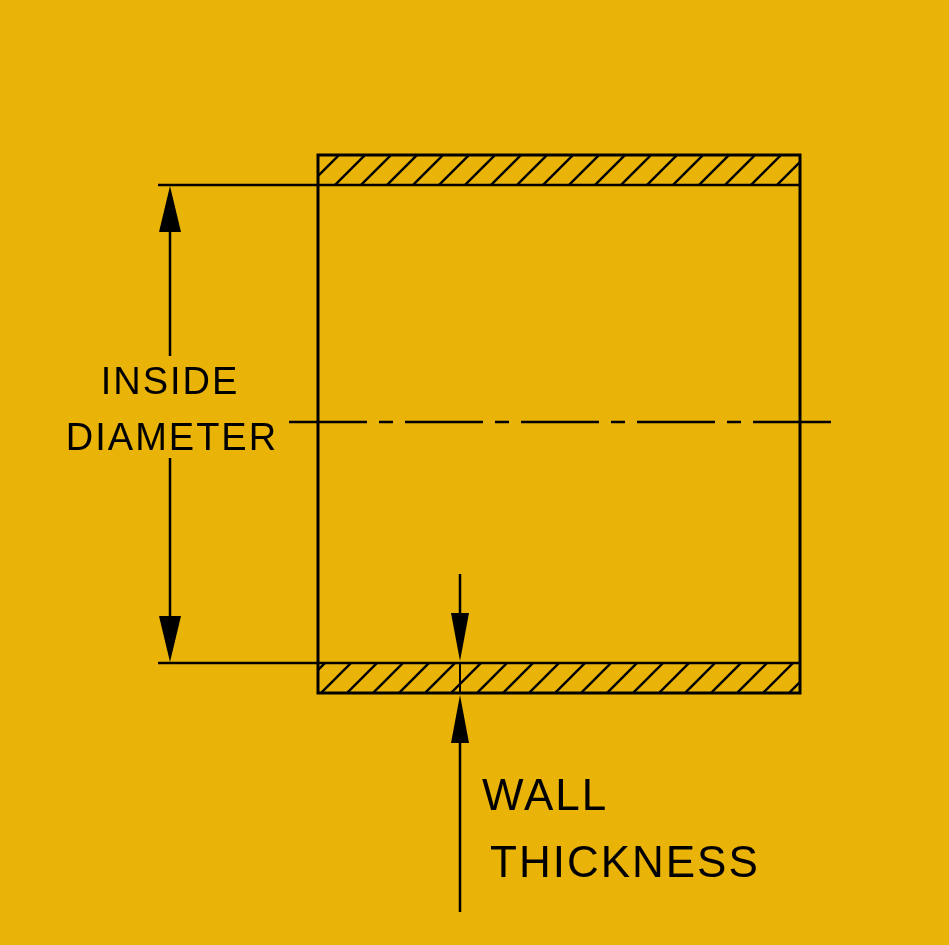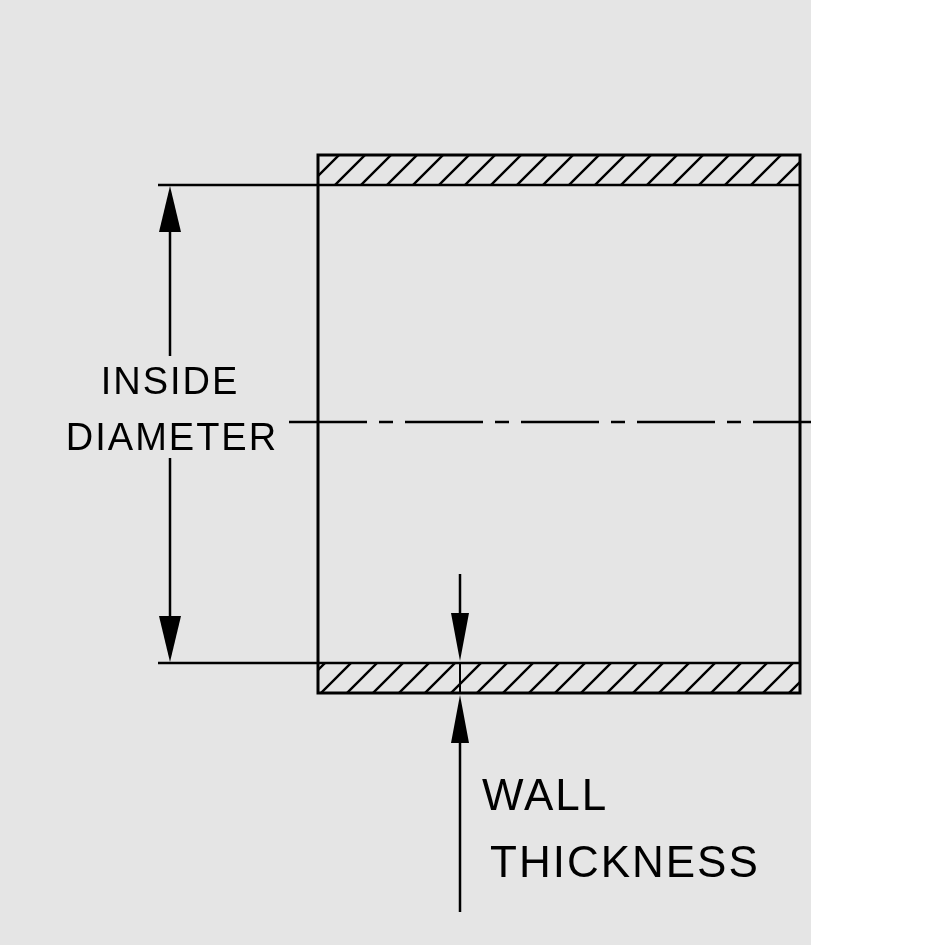--- a/index.html
+++ b/index.html
@@ -2,23 +2,23 @@
 <html><head>
 <meta charset="utf-8">
 <style>
   html, body {
     margin: 0;
     padding: 0;
     background: #ffffff;
   }
   .canvas {
     position: relative;
-    width: 811px;
+    width: 949px;
     height: 945px;
-    background: #e5e5e5;
+    background: #eab308;
     overflow: hidden;
   }
   svg { display: block; }
   text {
     font-family: "Liberation Sans", sans-serif;
     fill: #000000;
   }
   .dim-label {
     font-size: 38px;
     letter-spacing: 2px;

